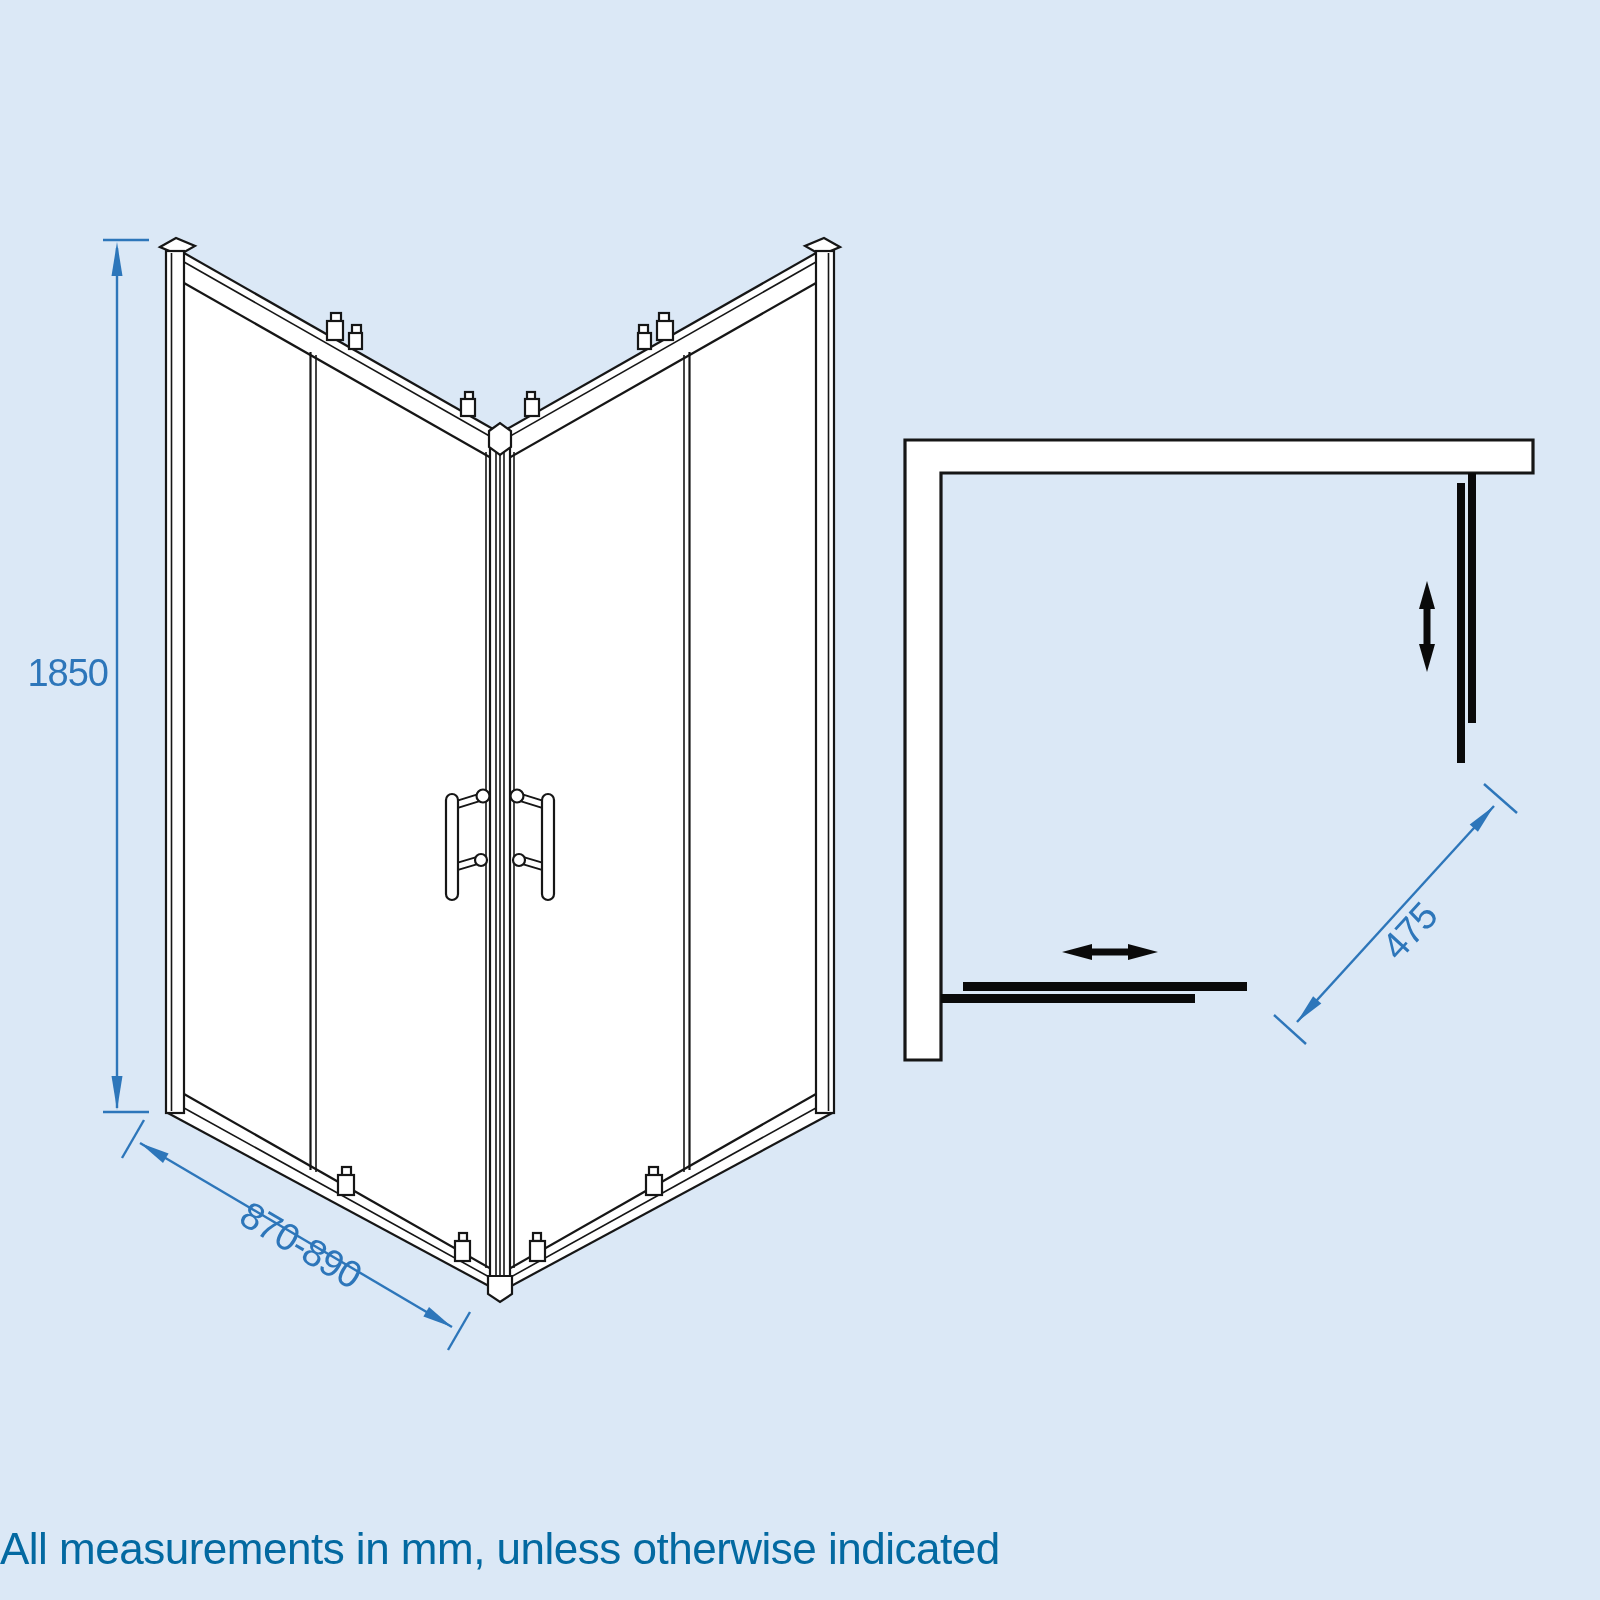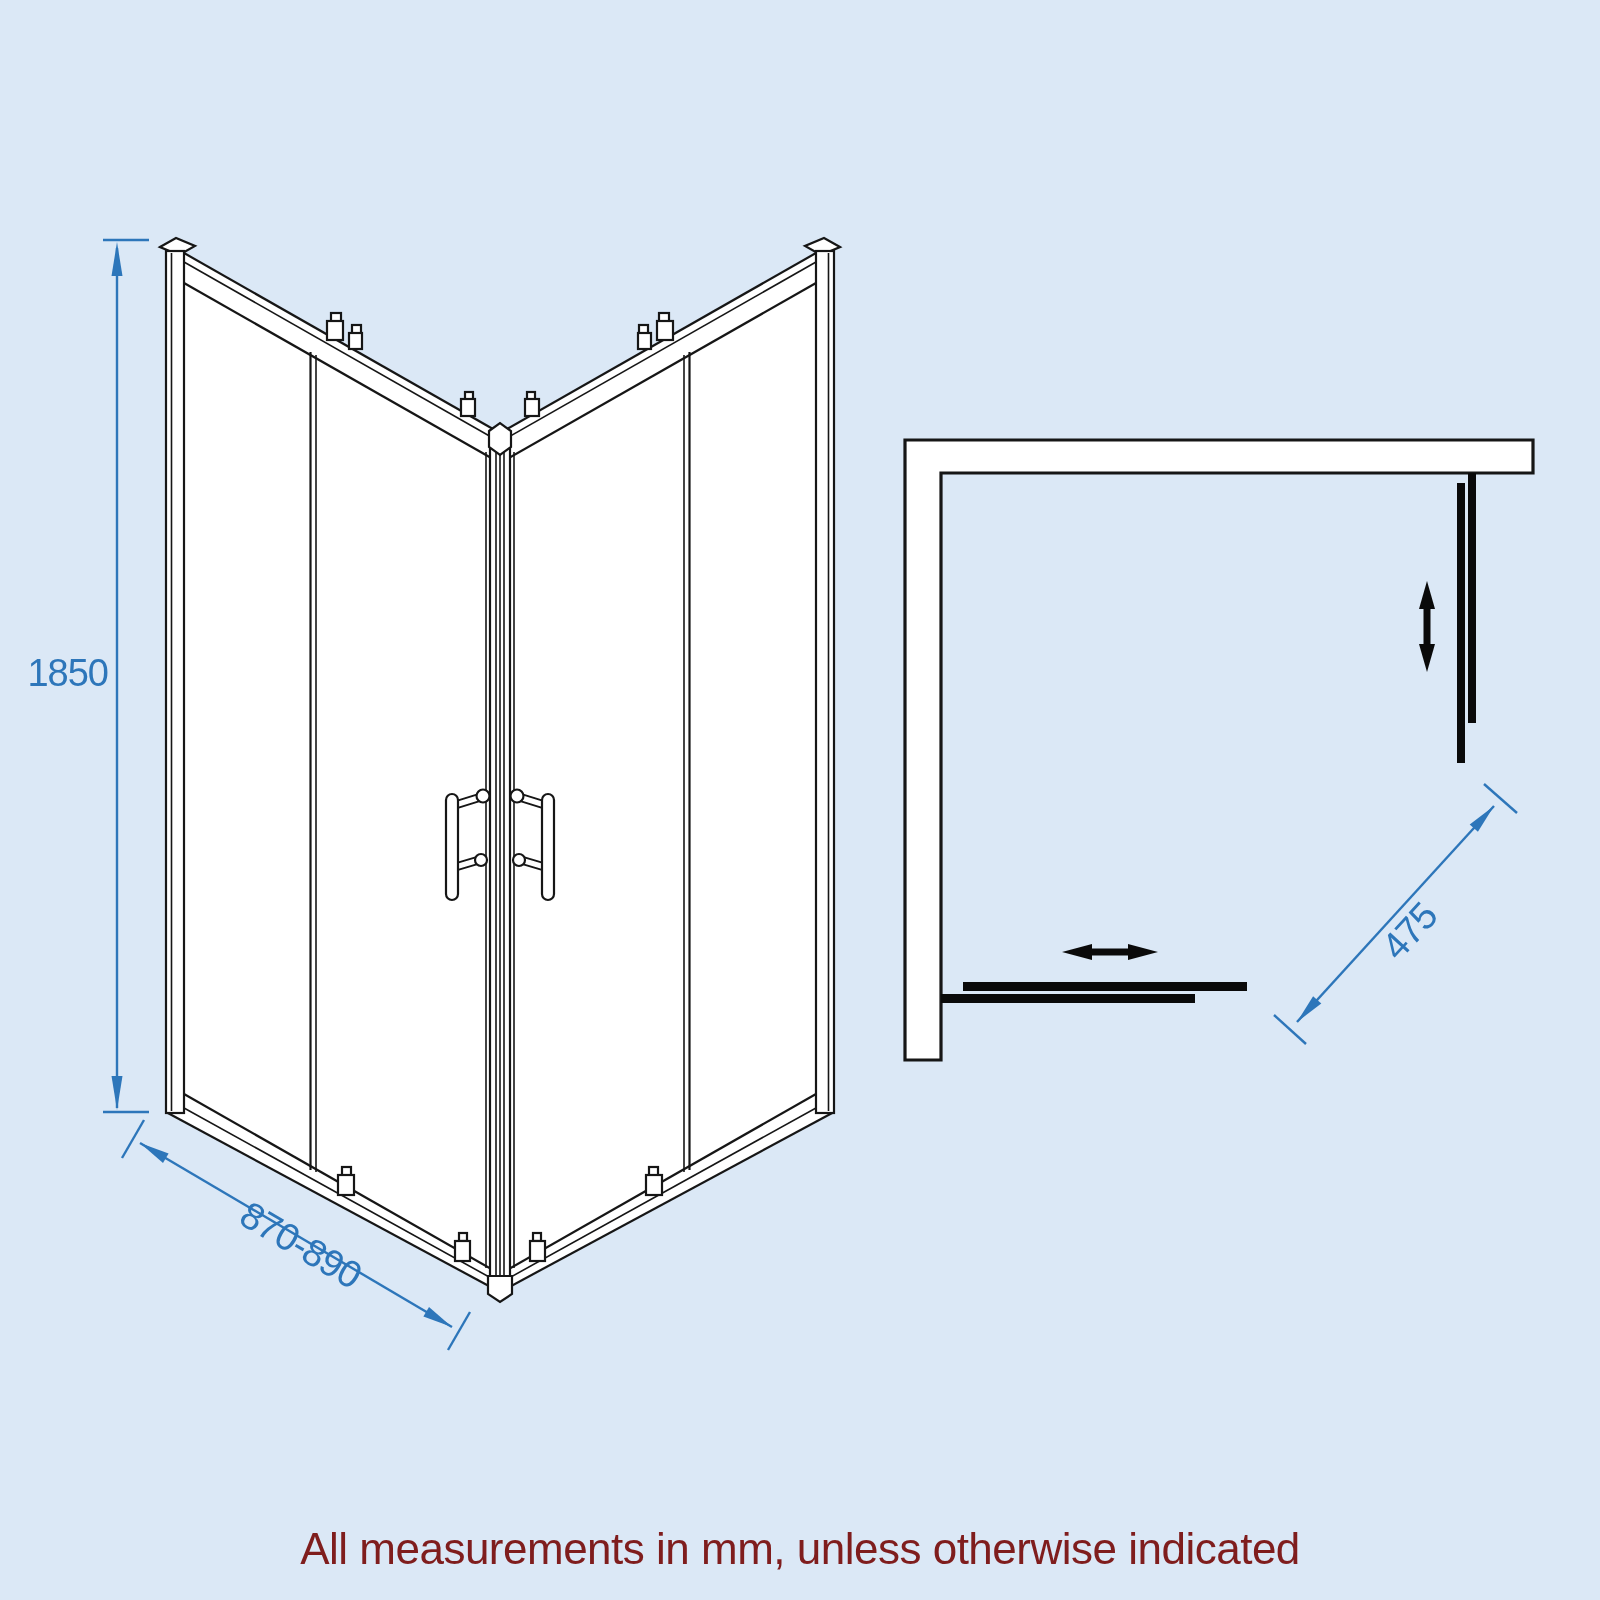--- a/index.html
+++ b/index.html
@@ -7,24 +7,24 @@
     width:1600px;height:1600px;
     background:#dbe8f6;
     font-family:"Liberation Sans", sans-serif;
     position:relative;overflow:hidden;
   }
   .stage{position:absolute;inset:0;border-radius:27px;}
   svg{display:block;}
   .caption{
     position:absolute;
     left:0;top:1524px;width:1600px;
-    text-align:center;
+    text-align:left;
     font-size:44px;
     letter-spacing:-0.5px;
-    color:#7f1d1d;
+    color:#0369a1;
   }
   .ln{stroke:#161616;stroke-width:2.2;fill:none;}
   .ln-thin{stroke:#161616;stroke-width:1.6;fill:none;}
   .white{fill:#ffffff;stroke:#161616;stroke-width:2.2;}
   .white-nl{fill:#ffffff;stroke:none;}
   .bar{fill:#0a0a0a;stroke:none;}
   .wall{fill:#ffffff;stroke:#161616;stroke-width:3.2;}
   .dim{stroke:#2d76ba;stroke-width:2.4;fill:none;}
   .dimfill{fill:#2d76ba;stroke:none;}
   .dimtext{fill:#2d76ba;font-size:38px;font-family:"Liberation Sans",sans-serif;letter-spacing:-1px;}

